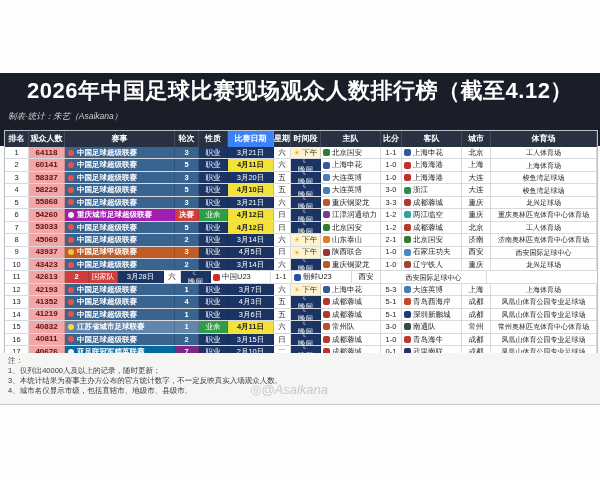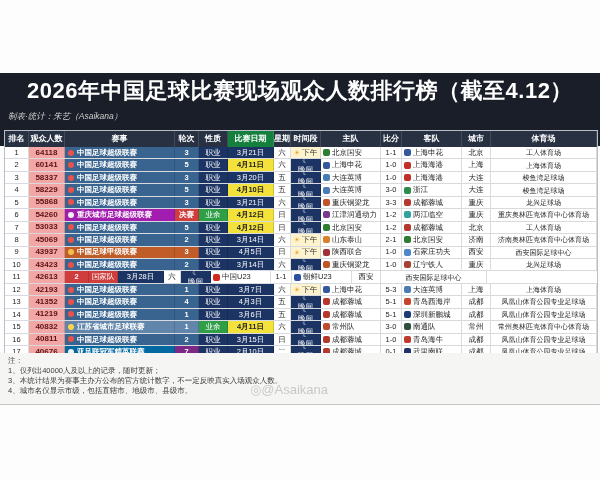--- a/index.html
+++ b/index.html
@@ -32,21 +32,21 @@
   .c-time.aft .t-icon{color:#f0a01e;}
   .c-time.eve{background:#1b3464;color:#fff;flex-direction:column;}
   .c-time.eve .t-icon{color:#e8ecf5;}
   .t-icon{font-size:7px;}
   .dot{width:6px;height:6px;border-radius:50%;flex-shrink:0;}
   .badge{width:7px;height:7px;border-radius:2px;flex-shrink:0;}
 
   
   .notes{position:absolute;left:0;top:353px;width:600px;height:52px;background:#f5f5f3;border-bottom:1px solid #c8c8c8;
          box-sizing:border-box;padding:3px 8px;color:#3a3a3a;font-size:7.5px;line-height:10px;}
-  .watermark{position:absolute;left:250px;top:382px;color:#c9c9c9;font-size:13px;}
+  .watermark{position:absolute;left:250px;top:382px;color:#c9c9c9;font-size:13px;font-style:italic;}
 
   
   .banner{position:absolute;left:318px;top:431px;width:272px;height:42px;background:#cc4f10;
           display:flex;align-items:center;justify-content:center;}
   .banner span{color:#2a1708;font-size:19px;letter-spacing:0.5px;}
 </style>
 </head>
 <body>
 
 <div id="stage">
@@ -56,21 +56,21 @@
     <div class="credit">制表·统计：朱艺（Asaikana）</div>
   </div>
 
   <div class="tbl">
     <div class="hdr">
       <div class="cell c-rank">排名</div>
       <div class="cell c-att" style="background:#273142;color:#fff;">观众人数</div>
       <div class="cell c-league" style="justify-content:center;padding-left:0;">赛事</div>
       <div class="cell c-round">轮次</div>
       <div class="cell c-nature">性质</div>
-      <div class="cell c-date" style="background:#15803d;">比赛日期</div>
+      <div class="cell c-date" style="background:#3b82f6;">比赛日期</div>
       <div class="cell c-week">星期</div>
       <div class="cell c-time" style="background:#273142;color:#fff;">时间段</div>
       <div class="cell c-home" style="justify-content:center;padding-left:0;">主队</div>
       <div class="cell c-score">比分</div>
       <div class="cell c-away" style="justify-content:center;padding-left:0;">客队</div>
       <div class="cell c-city">城市</div>
       <div class="cell c-stadium" style="font-size:8px;">体育场</div>
     </div>
     <div id="rows">
         <div class="row">

